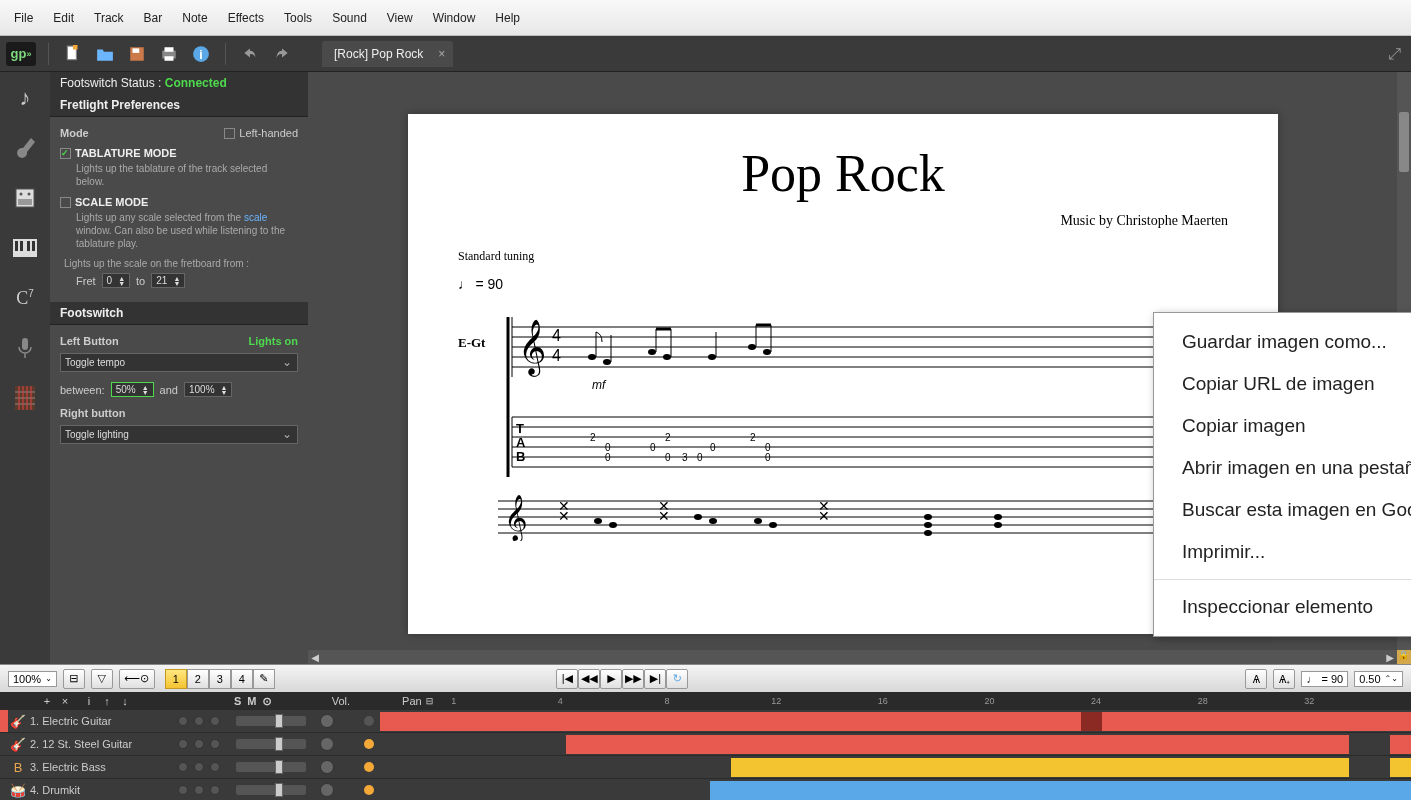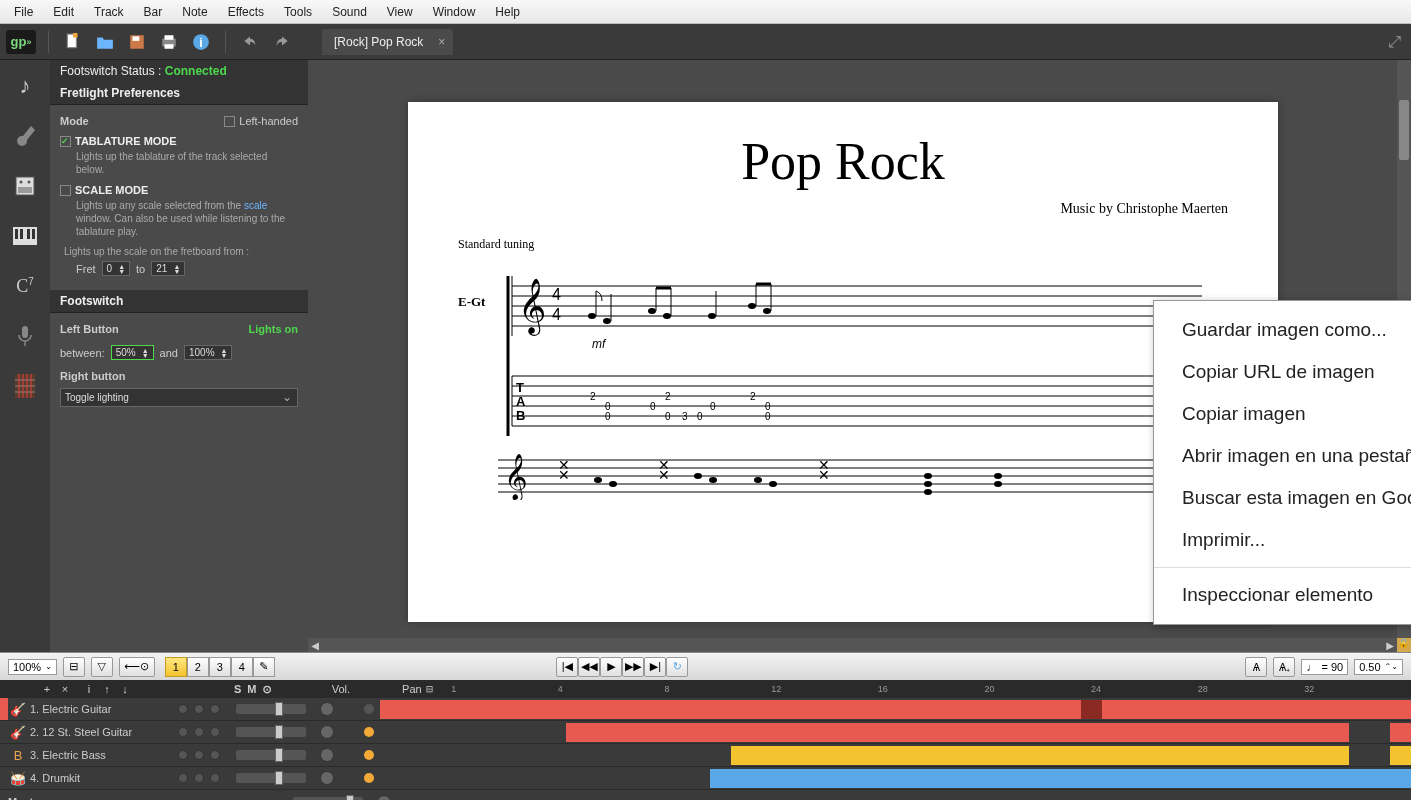--- a/index.html
+++ b/index.html
@@ -1,17 +1,17 @@
 <!DOCTYPE html>
 <html><head>
 <meta charset="utf-8">
 <style>
 * { margin:0; padding:0; box-sizing:border-box; font-family:"Segoe UI",Tahoma,sans-serif; }
 body { width:1411px; height:800px; background:#4a4a4a; overflow:hidden; position:relative; }
-.menubar { height:24px; background:linear-gradient(#f8f8f8,#e8e8e8); display:flex; align-items:center; padding:0 4px; font-size:12px; color:#222; border-bottom:1px solid #bbb; }
+.menubar { height:36px; background:linear-gradient(#f8f8f8,#e8e8e8); display:flex; align-items:center; padding:0 4px; font-size:12px; color:#222; border-bottom:1px solid #bbb; }
 .menubar span { padding:0 10px; cursor:default; }
 .toolbar { height:36px; background:#3a3a3a; display:flex; align-items:center; padding:0 6px; gap:8px; border-bottom:1px solid #222; }
 .toolbar .logo { width:30px; height:24px; background:#1a1a1a; border-radius:3px; color:#7dd87d; font-weight:bold; font-size:13px; display:flex; align-items:center; justify-content:center; }
 .toolbar .tbtn { width:24px; height:24px; display:flex; align-items:center; justify-content:center; cursor:pointer; }
 .toolbar svg { width:18px; height:18px; }
 .toolbar .sep { width:1px; height:22px; background:#555; margin:0 4px; }
 .tab { margin-left:20px; background:#4a4a4a; color:#eee; padding:6px 30px 6px 12px; font-size:12px; border-radius:3px 3px 0 0; position:relative; }
 .tab .close { position:absolute; right:8px; top:6px; color:#aaa; cursor:pointer; }
 .expand-icon { margin-left:auto; color:#999; cursor:pointer; padding:4px; }
 .main { display:flex; height:592px; }
@@ -249,20 +249,23 @@
             <span class="arr">▲<br>▼</span>
           </span>
       </div>
     </div>
     <div class="panel-hdr" style="margin-top:8px">Footswitch</div>
     <div class="panel-body">
       <div class="row">
         <span style="font-weight:bold">Left Button</span>
         <span class="lights-on">Lights on</span>
       </div>
+      <div class="sel-wrap" style="margin:6px 0">
+        <div class="sel">Toggle tempo</div>
+      </div>
       <div style="display:flex;align-items:center;gap:6px;margin:10px 0">
         <span>between:</span>
         <span class="spin green-border">
             <span>50%</span>
             <span class="arr">▲<br>▼</span>
           </span>
         <span>and</span>
         <span class="spin">
             <span>100%</span>
             <span class="arr">▲<br>▼</span>
@@ -273,20 +276,21 @@
         <div class="sel">Toggle lighting</div>
       </div>
     </div>
   </div>
 
   <div class="doc-area">
     <div class="page">
       <h1>Pop Rock</h1>
       <div class="music-by">Music by Christophe Maerten</div>
       <div class="tuning">Standard tuning</div>
+      <div class="tempo"><span>♩</span> <span>= 90</span></div>
       <div class="notation">
         <span class="staff-lbl">E-Gt</span>
         <span class="staff-img">
           <svg width="700" height="160" viewBox="0 0 700 160">
 
             <g stroke="#000" stroke-width="1">
               <line x1="10" y1="10" x2="700" y2="10"></line>
                 <line x1="10" y1="20" x2="700" y2="20"></line>
                 <line x1="10" y1="30" x2="700" y2="30"></line>
                 <line x1="10" y1="40" x2="700" y2="40"></line>

